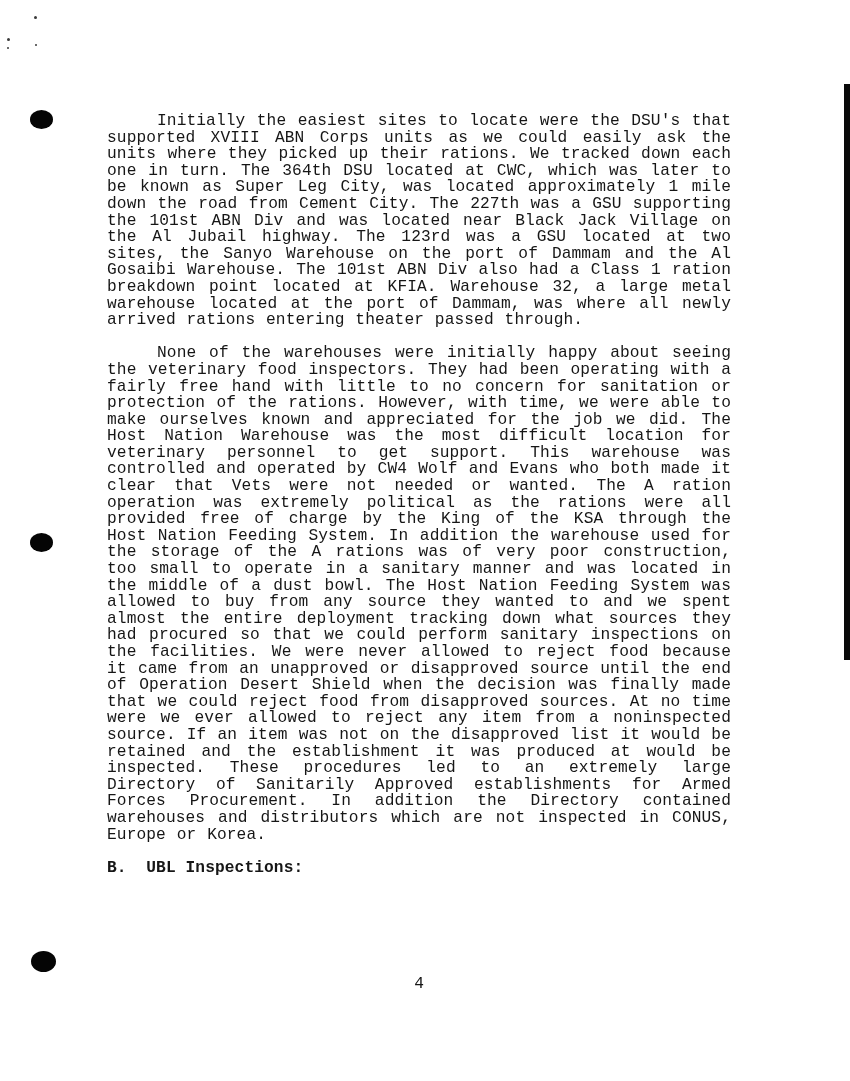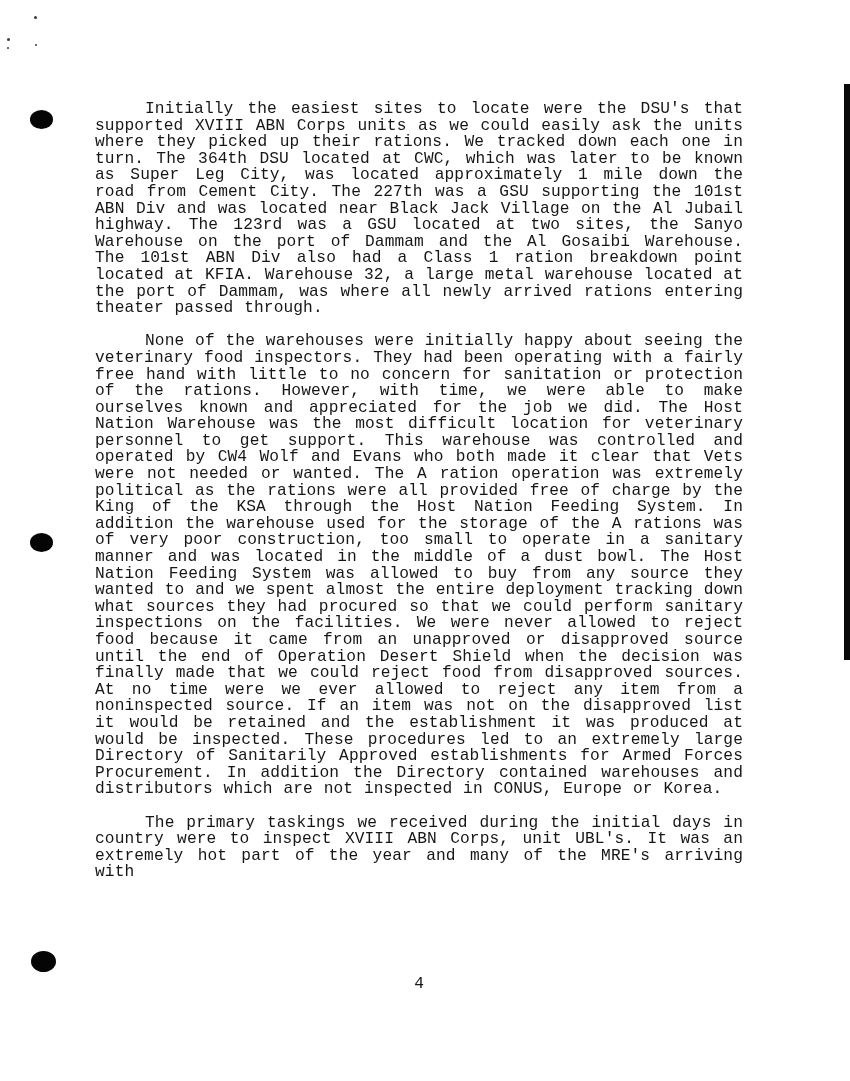--- a/index.html
+++ b/index.html
@@ -19,21 +19,21 @@
   .text-block {
     position: absolute;
     left: 95px;
     top: 101px;
     width: 648px;
     font-size: 16.2px;
     line-height: 16.6px;
     letter-spacing: 0.1px;
   }
   .text-block > * {
-    margin: 0;
+    margin: 12px;
     padding: 0;
   }
   .text-block > * + * {
     margin-top: 16.6px;
   }
   .para {
     text-align: justify;
     text-indent: 50px;
     word-spacing: 1px;
   }
@@ -90,18 +90,18 @@
 
   <div class="hole-dot dot1"></div>
   <div class="hole-dot dot2"></div>
   <div class="hole-dot dot3"></div>
 
   <div class="edge-bar"></div>
 
   <div class="text-block">
     <p class="para">Initially the easiest sites to locate were the DSU's that supported XVIII ABN Corps units as we could easily ask the units where they picked up their rations.  We tracked down each one in turn.  The 364th DSU located at CWC, which was later to be known as Super Leg City, was located approximately 1 mile down the road from Cement City.  The 227th was a GSU supporting the 101st ABN Div and was located near Black Jack Village on the Al Jubail highway.  The 123rd was a GSU located at two sites, the Sanyo Warehouse on the port of Dammam and the Al Gosaibi Warehouse.  The 101st ABN Div also had a Class 1 ration breakdown point located at KFIA. Warehouse 32, a large metal warehouse located at the port of Dammam, was where all newly arrived rations entering theater passed through.</p>
     <p class="para">None of the warehouses were initially happy about seeing the veterinary food inspectors.  They had been operating with a fairly free hand with little to no concern for sanitation or protection of the rations.  However, with time, we were able to make ourselves known and appreciated for the job we did.  The Host Nation Warehouse was the most difficult location for veterinary personnel to get support.  This warehouse was controlled and operated by CW4 Wolf and Evans who both made it clear that Vets were not needed or wanted.  The A ration operation was extremely political as the rations were all provided free of charge by the King of the KSA through the Host Nation Feeding System.  In addition the warehouse used for the storage of the A rations was of very poor construction, too small to operate in a sanitary manner and was located in the middle of a dust bowl.  The Host Nation Feeding System was allowed to buy from any source they wanted to and we spent almost the entire deployment tracking down what sources they had procured so that we could perform sanitary inspections on the facilities.  We were never allowed to reject food because it came from an unapproved or disapproved source until the end of Operation Desert Shield when the decision was finally made that we could reject food from disapproved sources.  At no time were we ever allowed to reject any item from a noninspected source.  If an item was not on the disapproved list it would be retained and the establishment it was produced at would be inspected.  These procedures led to an extremely large Directory of Sanitarily Approved establishments for Armed Forces Procurement.  In addition the Directory contained warehouses and distributors which are not inspected in CONUS, Europe or Korea.</p>
-    <p class="para">The primary taskings we received during the initial days in country were to inspect XVIII ABN Corps, unit UBL's.  It was an extremely hot part of the year and many of the MRE's arriving with</p>
+    <h3 class="heading">B.  UBL Inspections:</h3>
   </div>
 
   <div class="page-number">4</div>
 
 </div>
 
 </body></html>

